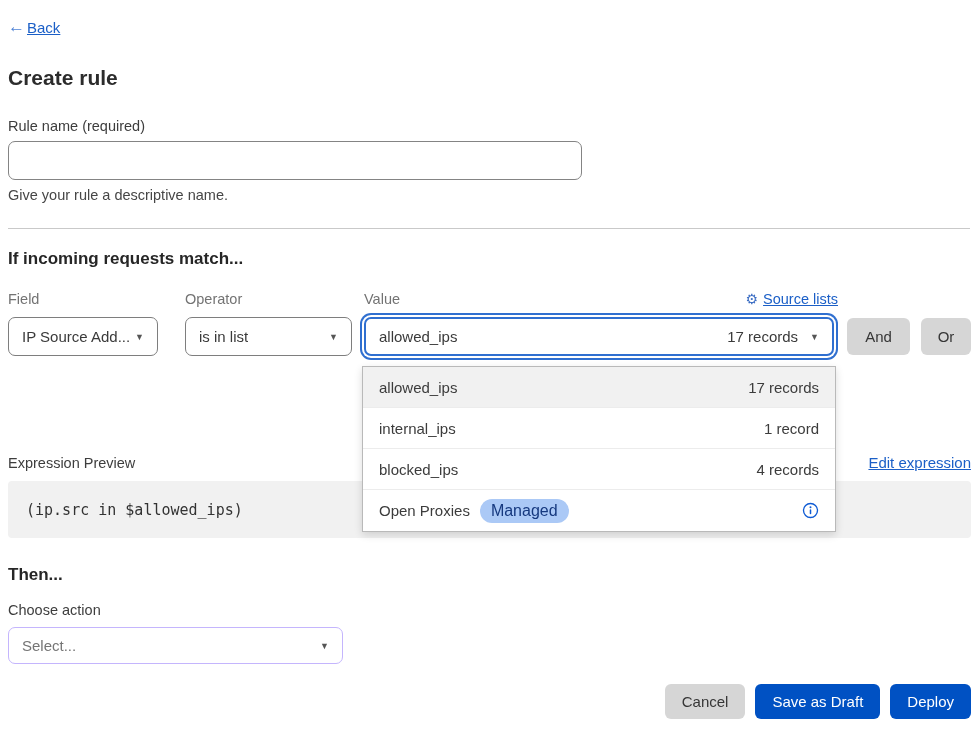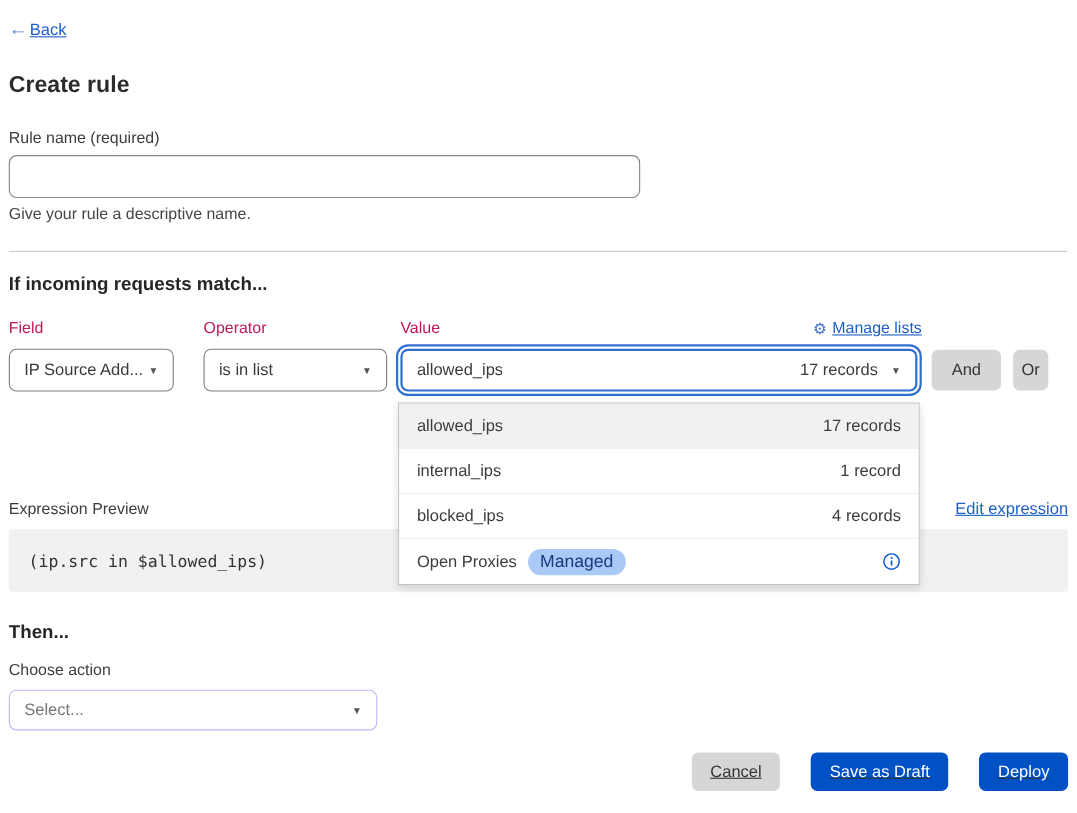--- a/index.html
+++ b/index.html
@@ -53,21 +53,21 @@
   .divider {
     position: absolute; left: 8px; right: 9px; top: 228px;
     border-top: 1px solid #c9c9c9;
   }
 
   
   .match-heading {
     position: absolute; left: 8px; top: 249px;
     font-size: 17px; font-weight: bold; color: #262626;
   }
-  .col-label { position: absolute; top: 291px; font-size: 14.5px; color: #be185d; }
+  .col-label { position: absolute; top: 291px; font-size: 14.5px; color: #737373; }
   .label-field { left: 8px; }
   .label-operator { left: 185px; }
   .label-value { left: 364px; }
 
   .manage-lists {
     position: absolute; top: 291px; left: 730px; width: 108px;
     font-size: 14.5px; color: #1b5fc7; cursor: pointer;
     display: flex; align-items: center; gap: 5px; justify-content: flex-end;
   }
   .manage-lists .gear { font-size: 14px; color: #3e6fc4; }
@@ -93,21 +93,21 @@
   .value-select .caret { margin-left: 12px; }
   .ellipsis { white-space: nowrap; overflow: hidden; }
 
   .gray-btn {
     position: absolute; top: 318px; height: 37px;
     background: #d6d6d6; color: #363636;
     border: none; border-radius: 6px; font-size: 15px;
     font-family: "Liberation Sans", sans-serif; cursor: pointer;
   }
   .and-btn { left: 847px; width: 63px; }
-  .or-btn { left: 921px; width: 32px; }
+  .or-btn { left: 921px; width: 50px; }
 
   
   .list-dropdown {
     position: absolute; left: 362px; top: 366px; width: 474px;
     background: #ffffff; border: 1px solid #b9b9b9;
     box-shadow: 0 3px 8px rgba(0,0,0,0.14);
     z-index: 10;
   }
   .list-item {
     height: 41px; display: flex; align-items: center;
@@ -151,21 +151,21 @@
     position: absolute; left: 8px; top: 627px; width: 335px; height: 37px;
     border: 1px solid #c4b5fd; border-radius: 7px;
     display: flex; align-items: center; padding: 0 13px;
     font-size: 15px; color: #757575; cursor: pointer; background: #fff;
   }
   .action-select .caret { margin-left: auto; font-size: 9px; color: #555; }
 
   
   .footer-buttons {
     position: absolute; top: 684px; right: 8px;
-    display: flex; gap: 28px; text-decoration: underline;
+    display: flex; gap: 10px;
   }
   .btn {
     height: 35px; border: none; border-radius: 6px;
     font-size: 15px; font-family: "Liberation Sans", sans-serif;
     padding: 0 17px; cursor: pointer;
   }
   .btn-secondary { background: #d6d6d6; color: #363636; }
   .btn-primary { background: #0051c3; color: #ffffff; }
 </style>
 </head>
@@ -189,21 +189,21 @@
   <div class="divider"></div>
 
   <div class="match-heading">If incoming requests match...</div>
 
   <div class="col-label label-field">Field</div>
   <div class="col-label label-operator">Operator</div>
   <div class="col-label label-value">Value</div>
 
   <div class="manage-lists">
     <span class="gear">⚙</span>
-    <span class="link-text">Manage lists</span>
+    <span class="link-text">Source lists</span>
   </div>
 
   <div class="select-box field-select">
     <span class="ellipsis">IP Source Add...</span>
     <span class="caret">▼</span>
   </div>
 
   <div class="select-box operator-select">
     <span class="ellipsis">is in list</span>
     <span class="caret">▼</span>

